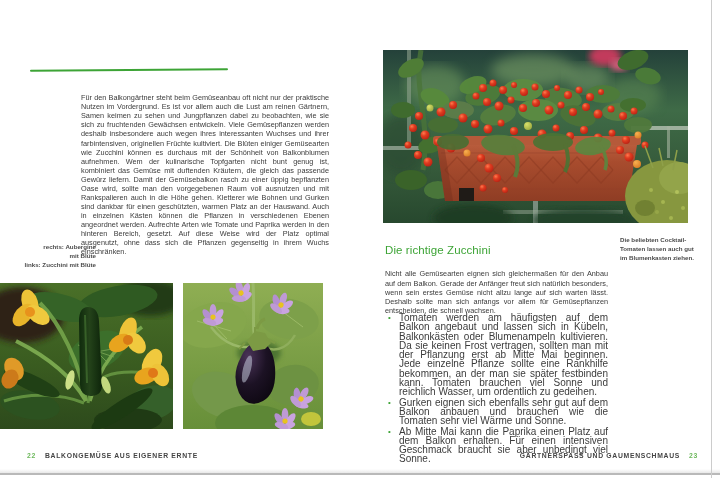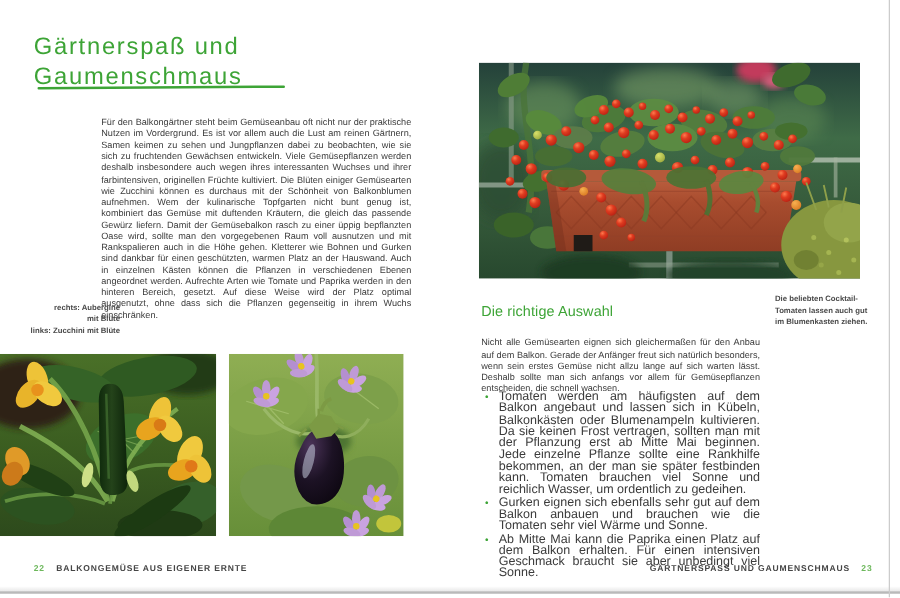--- a/index.html
+++ b/index.html
@@ -68,22 +68,21 @@
   .page-edge-bottom{left:0;top:473px;width:720px;height:2px;background:#b9b9b9;}
   .page-edge-bottom-soft{left:0;top:469px;width:720px;height:4px;
     background:linear-gradient(#ffffff,#e8e8e8);}
 </style>
 </head>
 <body>
 
 <section>
 
   <h1 class="abs title">
-    <span>Gärtnerspaß und</span><br>
-    <span>Gaumenschmaus</span>
+    <br>
   </h1>
   <div class="abs title-underline"></div>
 
   <p class="abs body-text intro-left">Für den Balkongärtner steht beim Gemüseanbau oft nicht nur der praktische Nutzen im Vordergrund. Es ist vor allem auch die Lust am reinen Gärtnern, Samen keimen zu sehen und Jungpflanzen dabei zu beobachten, wie sie sich zu fruchtenden Gewächsen entwickeln. Viele Gemüsepflanzen werden deshalb insbesondere auch wegen ihres interessanten Wuchses und ihrer farbintensiven, originellen Früchte kultiviert. Die Blüten einiger Gemüsearten wie Zucchini können es durchaus mit der Schönheit von Balkonblumen aufnehmen. Wem der kulinarische Topfgarten nicht bunt genug ist, kombiniert das Gemüse mit duftenden Kräutern, die gleich das passende Gewürz liefern. Damit der Gemüsebalkon rasch zu einer üppig bepflanzten Oase wird, sollte man den vorgegebenen Raum voll ausnutzen und mit Rankspalieren auch in die Höhe gehen. Kletterer wie Bohnen und Gurken sind dankbar für einen geschützten, warmen Platz an der Hauswand. Auch in einzelnen Kästen können die Pflanzen in verschiedenen Ebenen angeordnet werden. Aufrechte Arten wie Tomate und Paprika werden in den hinteren Bereich, gesetzt. Auf diese Weise wird der Platz optimal ausgenutzt, ohne dass sich die Pflanzen gegenseitig in ihrem Wuchs einschränken.</p>
 
   <div class="abs caption caption-left">
     <div>rechts: Aubergine</div>
     <div>mit Blüte</div>
     <div>links: Zucchini mit Blüte</div>
   </div>
@@ -368,21 +367,21 @@
         <circle cx="300" cy="158" r="2" fill="#a5b551"></circle>
       <circle cx="274" cy="162" r="2" fill="#96a648"></circle>
         <circle cx="288" cy="168" r="2" fill="#a5b551"></circle>
       <ellipse cx="262" cy="158" rx="10" ry="8" fill="#6c7c30" opacity=".8"></ellipse>
       <path d="M270,118 L262,96 M280,116 L276,98 M290,120 L294,100" stroke="#8fa04a" stroke-width="1.5"></path>
     </svg>
   </figure>
 
   <div class="abs caption caption-right">Die beliebten Cocktail-Tomaten lassen auch gut im Blumenkasten ziehen.</div>
 
-  <h2 class="abs section-heading">Die richtige Auswahl</h2>
+  <h2 class="abs section-heading">Die richtige Zucchini</h2>
 
   <p class="abs body-text intro-right">Nicht alle Gemüsearten eignen sich gleichermaßen für den Anbau auf dem Balkon. Gerade der Anfänger freut sich natürlich besonders, wenn sein erstes Gemüse nicht allzu lange auf sich warten lässt. Deshalb sollte man sich anfangs vor allem für Gemüsepflanzen entscheiden, die schnell wachsen.</p>
 
   <div class="abs bullets">
     <div class="bullet-item">
       <span class="bullet-dot">•</span>
       <span class="bullet-text">Tomaten werden am häufigsten auf dem Balkon angebaut und lassen sich in Kübeln, Balkonkästen oder Blumenampeln kultivieren. Da sie keinen Frost vertragen, sollten man mit der Pflanzung erst ab Mitte Mai beginnen. Jede einzelne Pflanze sollte eine Rankhilfe bekommen, an der man sie später festbinden kann. Tomaten brauchen viel Sonne und reichlich Wasser, um ordentlich zu gedeihen.</span>
     </div>
     <div class="bullet-item">
       <span class="bullet-dot">•</span>

